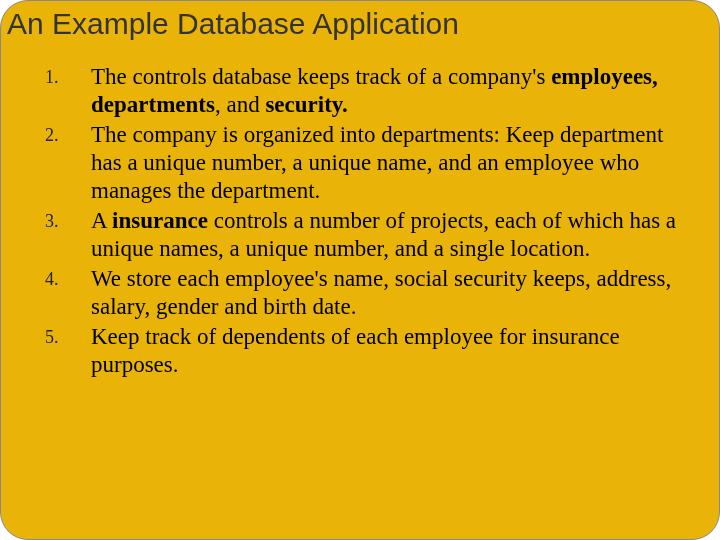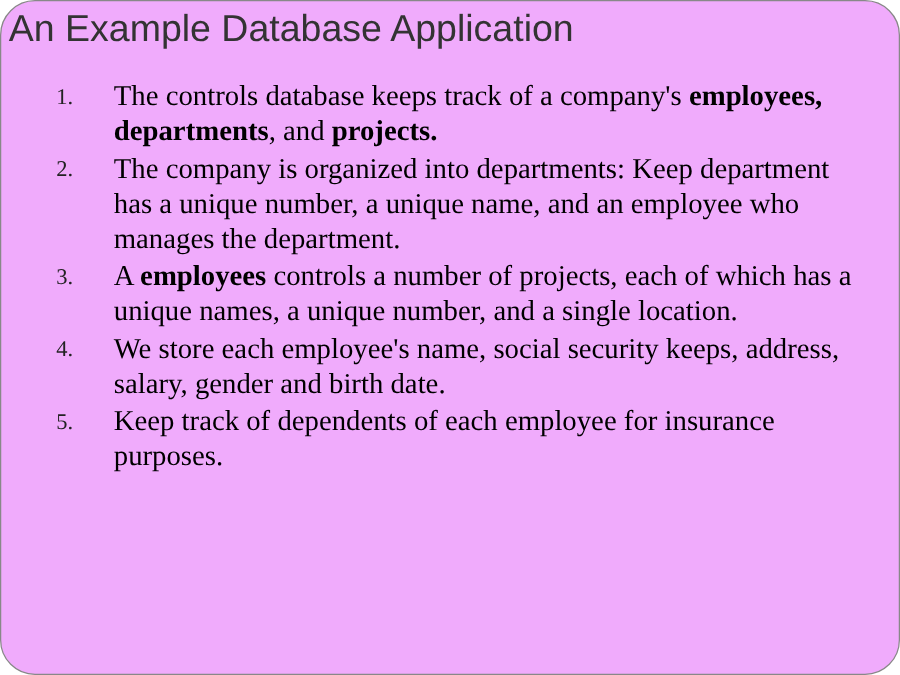--- a/index.html
+++ b/index.html
@@ -3,21 +3,21 @@
 <meta charset="utf-8">
 <style>
   * { margin: 0; padding: 0; box-sizing: border-box; }
   html, body { width: 720px; height: 540px; background: #ffffff; font-family: "Times New Roman", Times, serif; }
   .slide {
     width: 720px;
     height: 540px;
     border: 1.5px solid #888;
     border-radius: 28px;
     padding: 6px 10px 10px 4px;
-    background: #f0abfc;
+    background: #eab308;
     position: relative;
   }
   .title {
     font-family: Arial, Helvetica, sans-serif;
     font-size: 30px;
     color: #333;
     font-weight: 400;
     margin: 0 0 22px 2px;
     letter-spacing: 0px;
   }
@@ -51,33 +51,33 @@
 </head>
 <body>
 
 <div class="slide">
   <h1 class="title">An Example Database Application</h1>
 
   <ol class="points">
     <li>
       <span class="num">1.</span>
       <span class="body">
-        <span>The controls database keeps track of a company's </span><b>employees, departments</b><span>, and </span><b>projects.</b><span></span>
+        <span>The controls database keeps track of a company's </span><b>employees, departments</b><span>, and </span><b>security.</b><span></span>
       </span>
     </li>
     <li>
       <span class="num">2.</span>
       <span class="body">
         <span>The company is organized into departments: Keep department has a unique number, a unique name, and an employee who manages the department.</span>
       </span>
     </li>
     <li>
       <span class="num">3.</span>
       <span class="body">
-        <span>A </span><b>employees</b><span> controls a number of projects, each of which has a unique names, a unique number, and a single location.</span>
+        <span>A </span><b>insurance</b><span> controls a number of projects, each of which has a unique names, a unique number, and a single location.</span>
       </span>
     </li>
     <li>
       <span class="num">4.</span>
       <span class="body">
         <span>We store each employee's name, social security keeps, address, salary, gender and birth date.</span>
       </span>
     </li>
     <li>
       <span class="num">5.</span>

